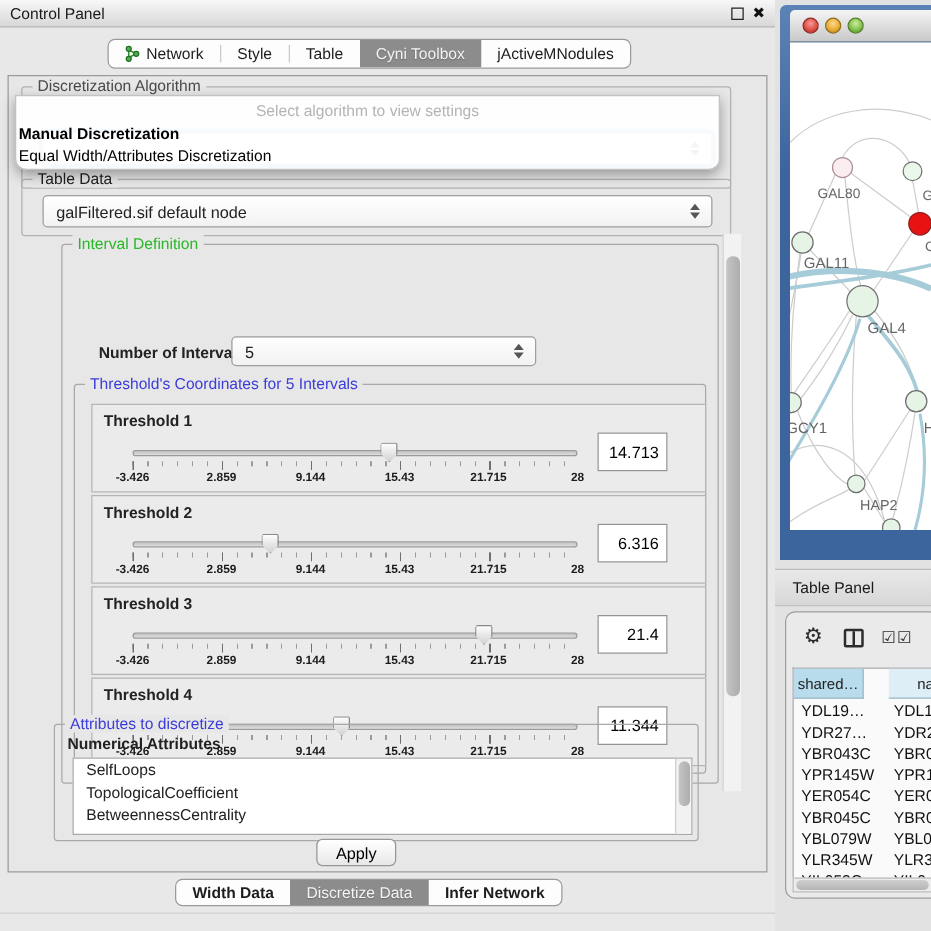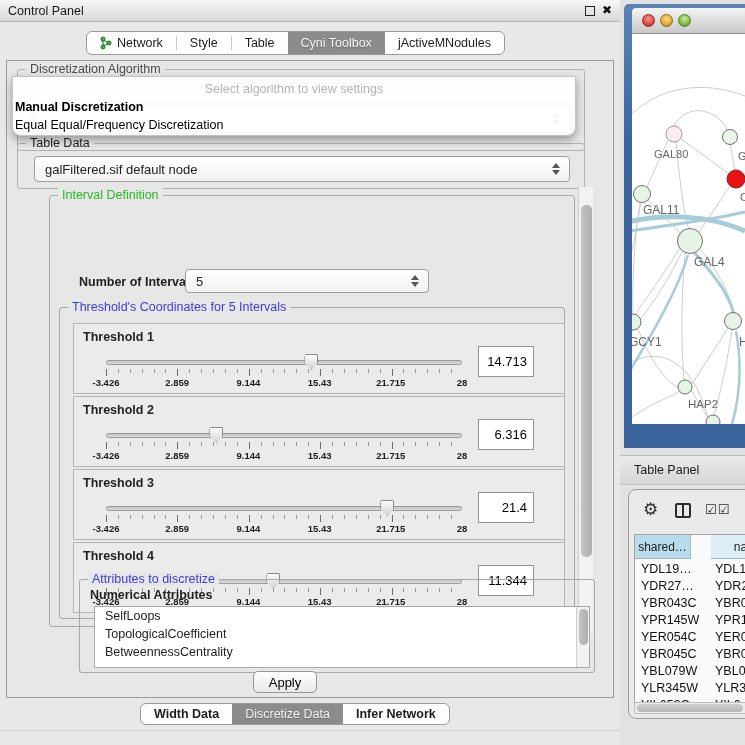--- a/index.html
+++ b/index.html
@@ -238,21 +238,21 @@
             <span class="tick-lab" style="left:100%">28</span>
           </div>
           <input class="thr-value" value="11.344" style="">
         </div>
 
         <div class="vscroll" style="right:0; top:0; width:15px; height:446px;">
           <div class="vthumb" style="top:18px; width:11px; height:352px;"></div>
         </div>
       </div>
 
-      <div class="group" style="left:36px; top:518px; width:516px; height:94px; border-color:#a8a8a8;margin-left:36px;">
+      <div class="group" style="left:36px; top:518px; width:516px; height:94px; border-color:#a8a8a8;">
         <span class="legend blue">Attributes to discretize</span>
         <div style="position:absolute; left:10px; top:8px; font-weight:bold; font-size:12.5px;">Numerical Attributes</div>
         <div id="attr-list">
           <div class="item">SelfLoops</div>
           <div class="item">TopologicalCoefficient</div>
           <div class="item">BetweennessCentrality</div>
           <div class="vscroll" style="right:0; top:0; width:13px; height:60px;">
             <div class="vthumb" style="top:2px; width:9px; height:36px;"></div>
           </div>
         </div>
@@ -374,15 +374,15 @@
 
       <div id="hscroll">
         <div class="hthumb"></div>
       </div>
     </div>
   </div>
 
   <div id="algo-popup">
     <div class="hint">Select algorithm to view settings</div>
     <div class="opt b" style="top:23px;">Manual Discretization</div>
-    <div class="opt" style="top:41px;">Equal Equal/Frequency Discretization</div>
+    <div class="opt" style="top:41px;">Equal Width/Attributes Discretization</div>
   </div>
 </div>
 
 </body></html>

